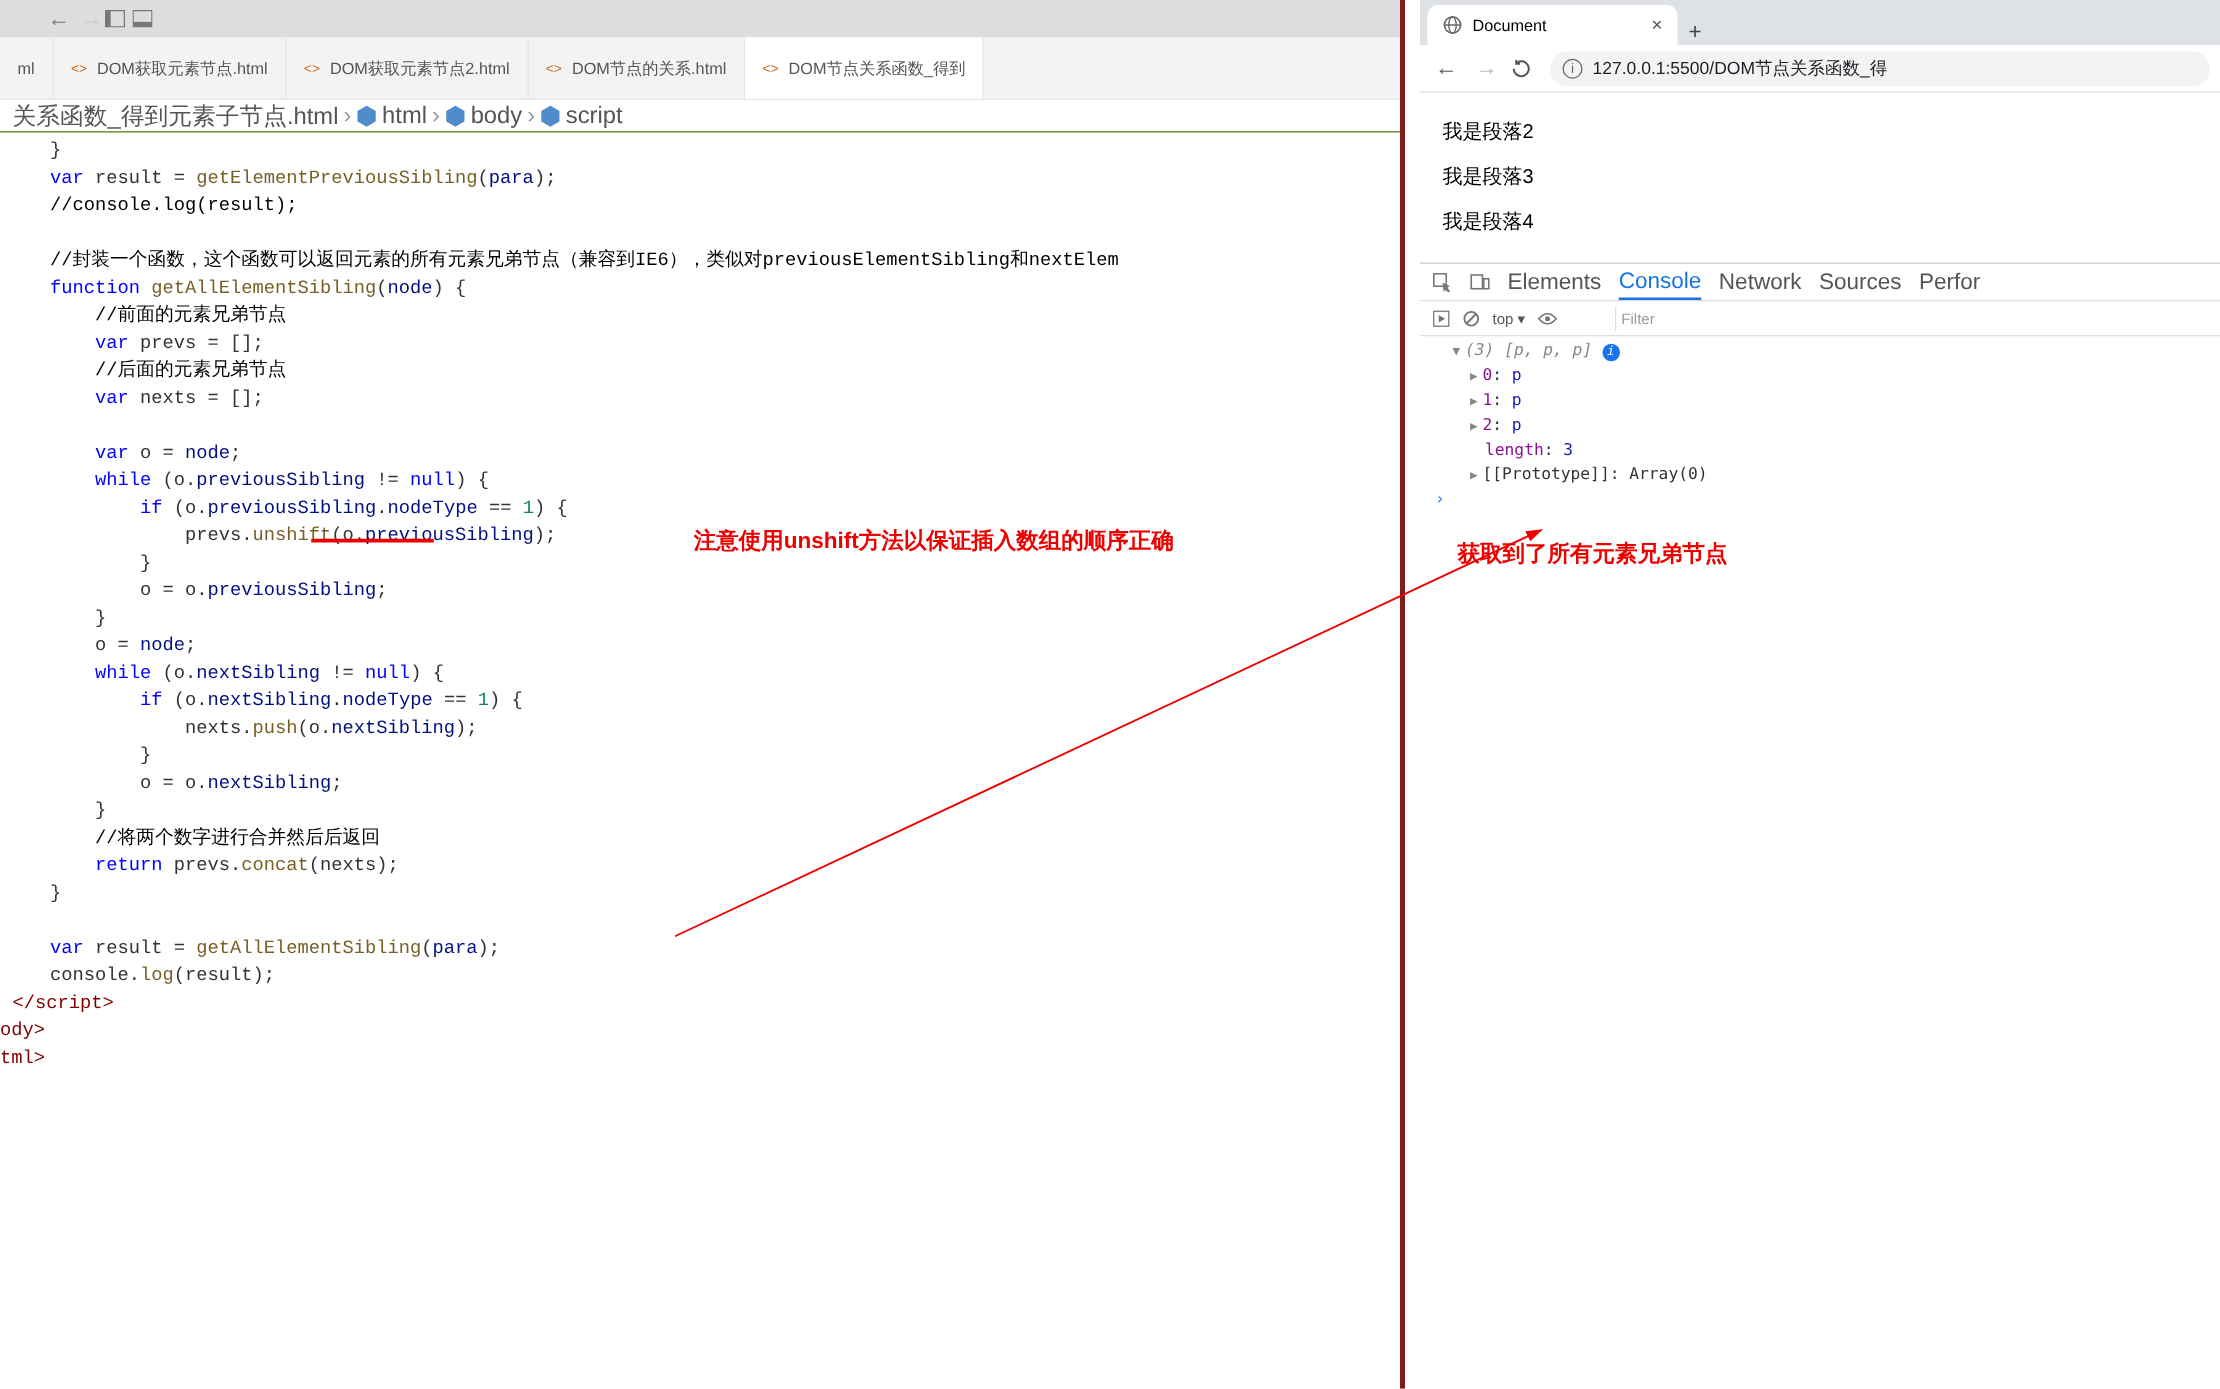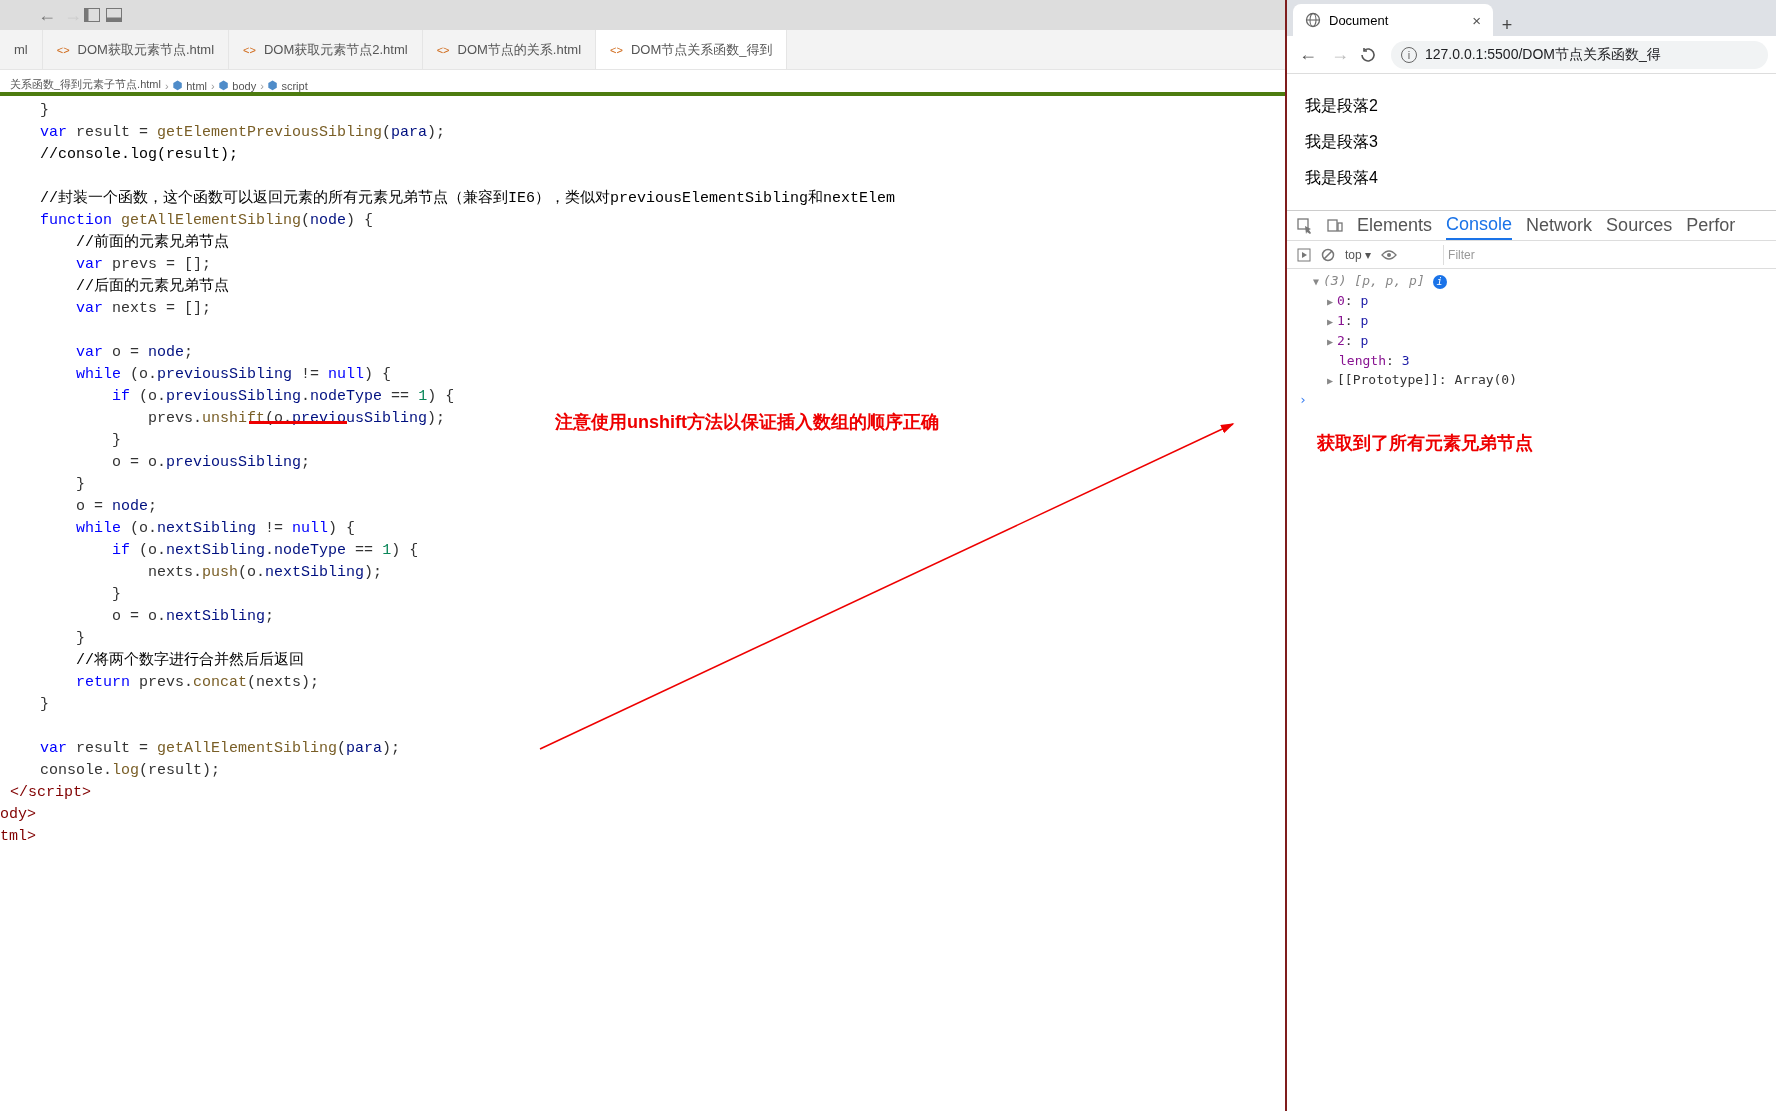--- a/index.html
+++ b/index.html
@@ -34,46 +34,46 @@
       display: flex;
       justify-content: center;
       align-items: center;
       gap: 6px;
       color: #666;
     }
     .titlebar .search svg { width: 12px; height: 12px; }
     .titlebar .right-icons { display: flex; gap: 4px; color: #888;}
     .titlebar .win-icon { width: 18px; text-align:center; }
     .tabs {
-      height: 40px;
+      height: 50px;
       background: #f3f3f3;
       display: flex;
       border-bottom: 1px solid #e5e5e5;
     }
     .tab {
       display: flex;
       align-items: center;
       padding: 0 14px;
       gap: 8px;
       font-size: 13px;
       color: #555;
       border-right: 1px solid #e5e5e5;
       white-space: nowrap;
     }
     .tab.active { background: #fff; }
     .tab .diamond { color: #d06a1a; font-size: 11px;}
     .breadcrumb {
       height: 26px;
       display: flex;
-      align-items: flex-end;
+      align-items: center;
       padding: 0 10px;
-      font-size: 11px;
+      font-size: 19px;
       color: #555;
       gap: 4px;
-      border-bottom: 4px solid #4d7c0f;
+      border-bottom: 1px solid #4d7c0f;
     }
     .breadcrumb .crumb-icon { color: #4f8cc9; font-weight: bold;}
     .breadcrumb .sep { color: #999; }
     .editor {
       flex: 1;
       font-family: Consolas, "Courier New", monospace;
       font-size: 15px;
       line-height: 22px;
       padding: 4px 0 0 40px;
       white-space: pre;
@@ -96,25 +96,26 @@
     .annotation-red {
       position: absolute;
       color: #e00;
       font-family: -apple-system,"Microsoft YaHei",sans-serif;
       font-size: 18px;
       font-weight: bold;
     }
     .arrow-svg { position: absolute; pointer-events: none; }
 
     .browser {
-      width: 491px;
+      width: 656px;
       display: flex;
       flex-direction: column;
-      border-left: 2px solid #7f1d1d;
+      border-left: 4px solid #7f1d1d;
       background: #fff;
+      padding-left: 12px;
     }
     .btabs {
       height: 36px;
       background: #dee1e6;
       display: flex;
       align-items: flex-end;
       padding: 0 6px;
       gap: 0;
     }
     .btab {

